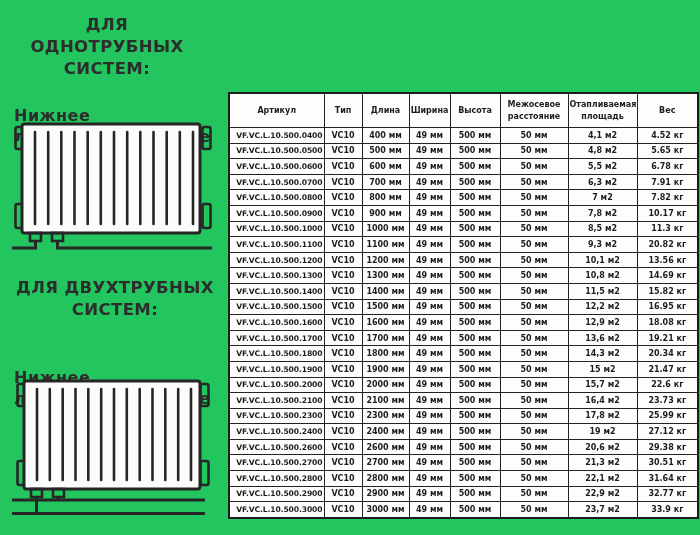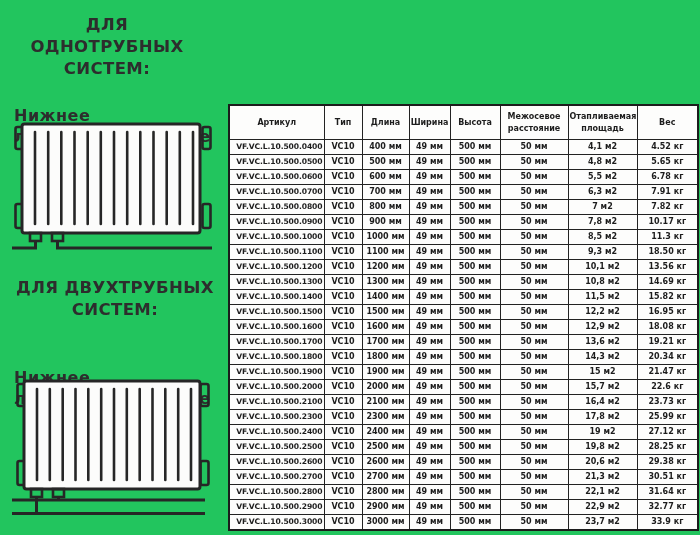--- a/index.html
+++ b/index.html
@@ -14,21 +14,21 @@
   .connection-label{position:absolute;font-size:16px;font-weight:bold;letter-spacing:.5px;line-height:1.3;color:#2d2d2d;margin-top:38px;}
   .connection-label span{display:block;}
   .sub-1{left:14px;top:68px;}
   .sub-2{left:14px;top:330px;}
   .diagram{position:absolute;left:8px;}
   .diagram-1{top:111px;}
   .diagram-2{top:372px;}
   .diagram svg{display:block;}
 
   
-  .table-wrap{position:absolute;left:228px;top:104px;width:457px;height:427px;}
+  .table-wrap{position:absolute;left:228px;top:92px;width:457px;height:427px;}
   table.spec{border-collapse:collapse;table-layout:fixed;width:469px;height:427px;background:#fdfdfc;}
   table.spec th,table.spec td{border:1.6px solid #222222;text-align:center;vertical-align:middle;
     padding:0 1px;color:#1d1d1d;font-weight:bold;overflow:hidden;}
   table.spec{border:2.4px solid #1c1c1c;}
   table.spec th{font-size:8px;line-height:1.45;height:33px;}
   table.spec td{font-size:8px;height:12px;white-space:nowrap;}
   table.spec td.c-art{font-size:7.6px;letter-spacing:-.1px;text-align:right;}
 </style>
 </head>
 <body>
@@ -213,21 +213,21 @@
             <td>11.3 кг</td>
           </tr>
           <tr>
             <td class="c-art">VF.VC.L.10.500.1100</td>
             <td>VC10</td>
             <td>1100 мм</td>
             <td>49 мм</td>
             <td>500 мм</td>
             <td>50 мм</td>
             <td>9,3 м2</td>
-            <td>18.50 кг</td>
+            <td>20.82 кг</td>
           </tr>
           <tr>
             <td class="c-art">VF.VC.L.10.500.1200</td>
             <td>VC10</td>
             <td>1200 мм</td>
             <td>49 мм</td>
             <td>500 мм</td>
             <td>50 мм</td>
             <td>10,1 м2</td>
             <td>13.56 кг</td>
@@ -334,30 +334,20 @@
           </tr>
           <tr>
             <td class="c-art">VF.VC.L.10.500.2400</td>
             <td>VC10</td>
             <td>2400 мм</td>
             <td>49 мм</td>
             <td>500 мм</td>
             <td>50 мм</td>
             <td>19 м2</td>
             <td>27.12 кг</td>
-          </tr>
-          <tr>
-            <td class="c-art">VF.VC.L.10.500.2500</td>
-            <td>VC10</td>
-            <td>2500 мм</td>
-            <td>49 мм</td>
-            <td>500 мм</td>
-            <td>50 мм</td>
-            <td>19,8 м2</td>
-            <td>28.25 кг</td>
           </tr>
           <tr>
             <td class="c-art">VF.VC.L.10.500.2600</td>
             <td>VC10</td>
             <td>2600 мм</td>
             <td>49 мм</td>
             <td>500 мм</td>
             <td>50 мм</td>
             <td>20,6 м2</td>
             <td>29.38 кг</td>

